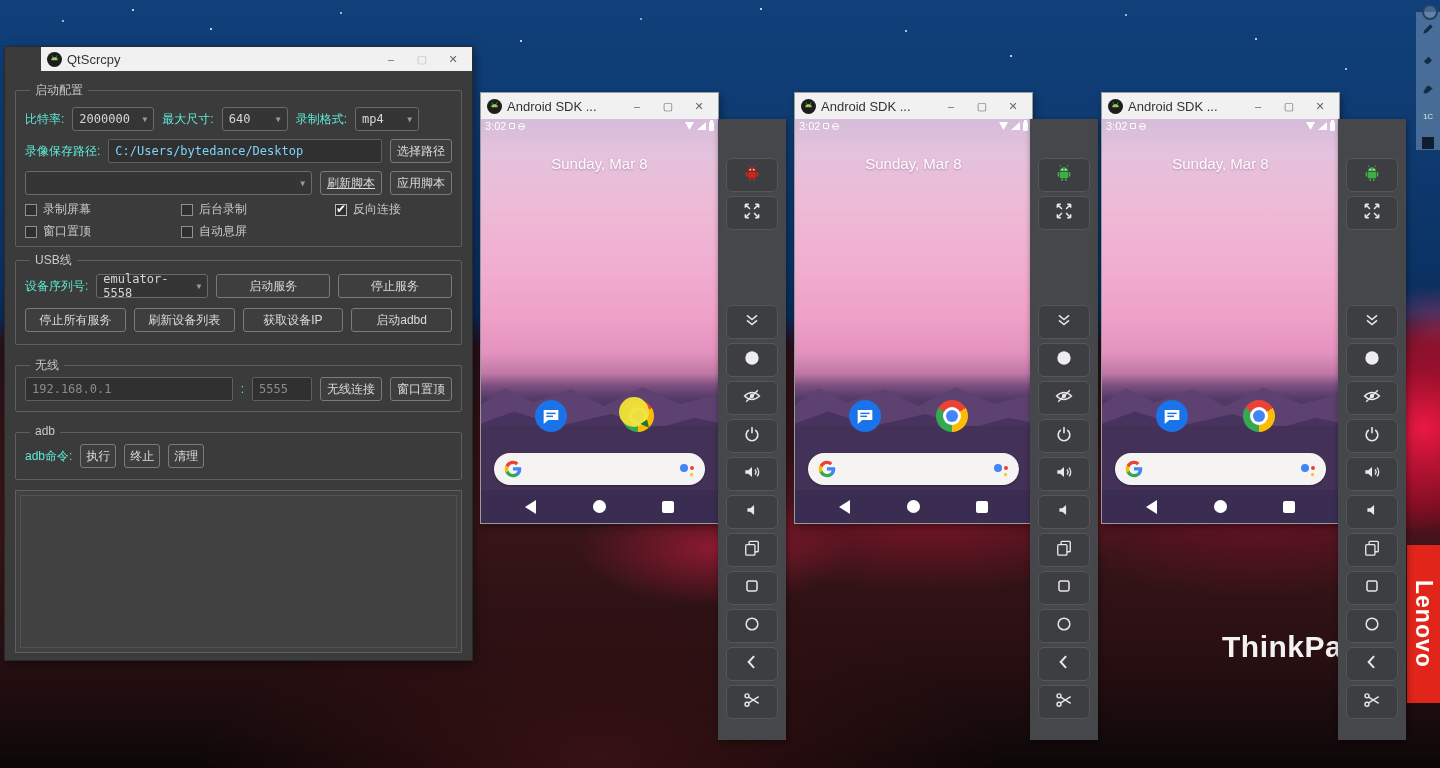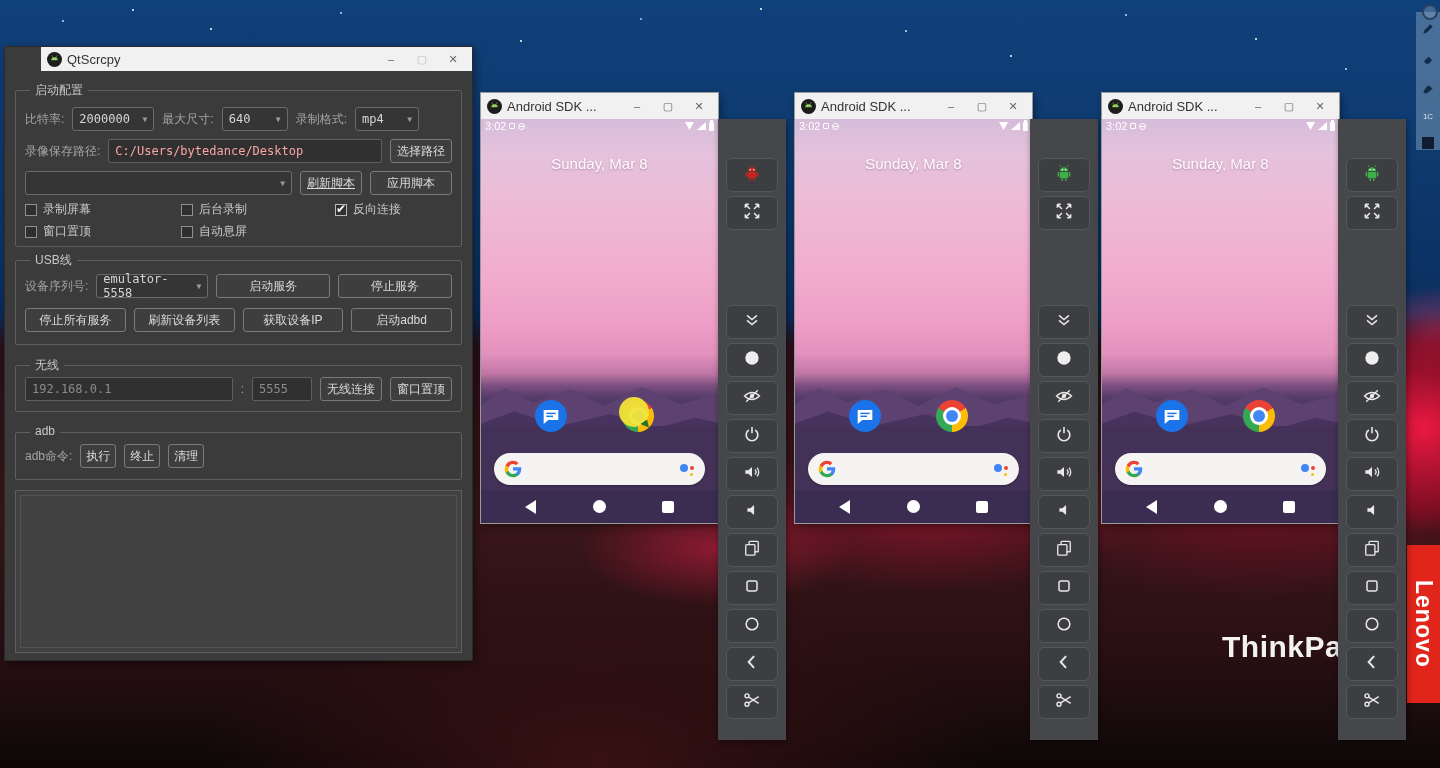--- a/index.html
+++ b/index.html
@@ -53,30 +53,30 @@
 
   
   .qts { position:absolute; left:5px; top:47px; width:467px; height:613px;
     background:#3b3b3b; box-shadow:0 0 0 1px #2a2a2a, 2px 3px 10px rgba(0,0,0,.5);padding-left:36px; }
   .qts .titlebar { height:24px; }
   .qts-body { position:absolute; left:0; top:24px; right:0; bottom:0; color:#c9c9c9; font-size:12px; }
   .group { position:absolute; left:10px; right:10px; border:1px solid #5e5e5e; border-radius:2px; }
   .group-title { position:absolute; top:-9px; left:14px; background:#3b3b3b; padding:0 5px;
     font-size:12px; color:#c9c9c9; }
   .g-row { position:absolute; left:9px; right:9px; display:flex; align-items:center; gap:8px; }
-  .lbl { white-space:nowrap; color:#a3a3a3; }
+  .lbl { white-space:nowrap; color:#5eead4; }
   .combo { background:#353535; border:1px solid #6a6a6a; border-radius:3px; height:24px;
     display:flex; align-items:center; padding:0 6px; gap:4px; color:#d6d6d6;
     font-family:"DejaVu Sans Mono", monospace; font-size:12px; }
   .combo .arr { margin-left:auto; font-size:8px; color:#9a9a9a; }
   .qbtn { background:#3e3e3e; border:1px solid #7a7a7a; border-radius:3px; height:24px;
     display:flex; align-items:center; justify-content:center; color:#dcdcdc; font-size:12px;
     padding:0 6px; white-space:nowrap; }
   .qinput { background:#303030; border:1px solid #5f5f5f; border-radius:2px; height:24px;
-    color:#fca5a5; font-family:"DejaVu Sans Mono", monospace; font-size:12px; padding:0 6px; width:100%; }
+    color:#7dd3fc; font-family:"DejaVu Sans Mono", monospace; font-size:12px; padding:0 6px; width:100%; }
   .qinput.dim { color:#8b8b8b; }
   .cbx { display:flex; align-items:center; gap:6px; }
   .cbx .box { width:12px; height:12px; border:1px solid #909090; background:#2f2f2f; flex:none;
     display:flex; align-items:center; justify-content:center; }
   .cbx .box.checked { border-color:#bbb; }
   .cbx .box.checked::after { content:"✔"; color:#fff; font-size:12px; line-height:1; margin-top:-2px; }
   .log-area { position:absolute; left:10px; right:10px; top:419px; height:163px;
     border:1px solid #5e5e5e; background:#414141; box-shadow:inset 0 0 0 4px #414141, inset 0 0 0 5px #525252; }
 
   
@@ -212,21 +212,21 @@
         <span class="lbl">录像保存路径:</span>
         <input class="qinput" style="flex: 1 1 0%;" value="C:/Users/bytedance/Desktop">
         <div class="qbtn" style="width:62px;">选择路径</div>
       </div>
       <div class="g-row" style="top:80px;">
         <div class="combo" style="flex:1;">
           <span></span>
             <span class="arr">▼</span>
         </div>
         <div class="qbtn" style="width:62px;text-decoration:underline;">刷新脚本</div>
-        <div class="qbtn" style="width:82px;">应用脚本</div>
+        <div class="qbtn" style="width:62px;">应用脚本</div>
       </div>
       <div class="g-row" style="top:110px;">
         <div class="cbx" style="width:148px;">
           <span class="box"></span>
           <span>录制屏幕</span>
         </div>
         <div class="cbx" style="width:146px;">
           <span class="box"></span>
           <span>后台录制</span>
         </div>

